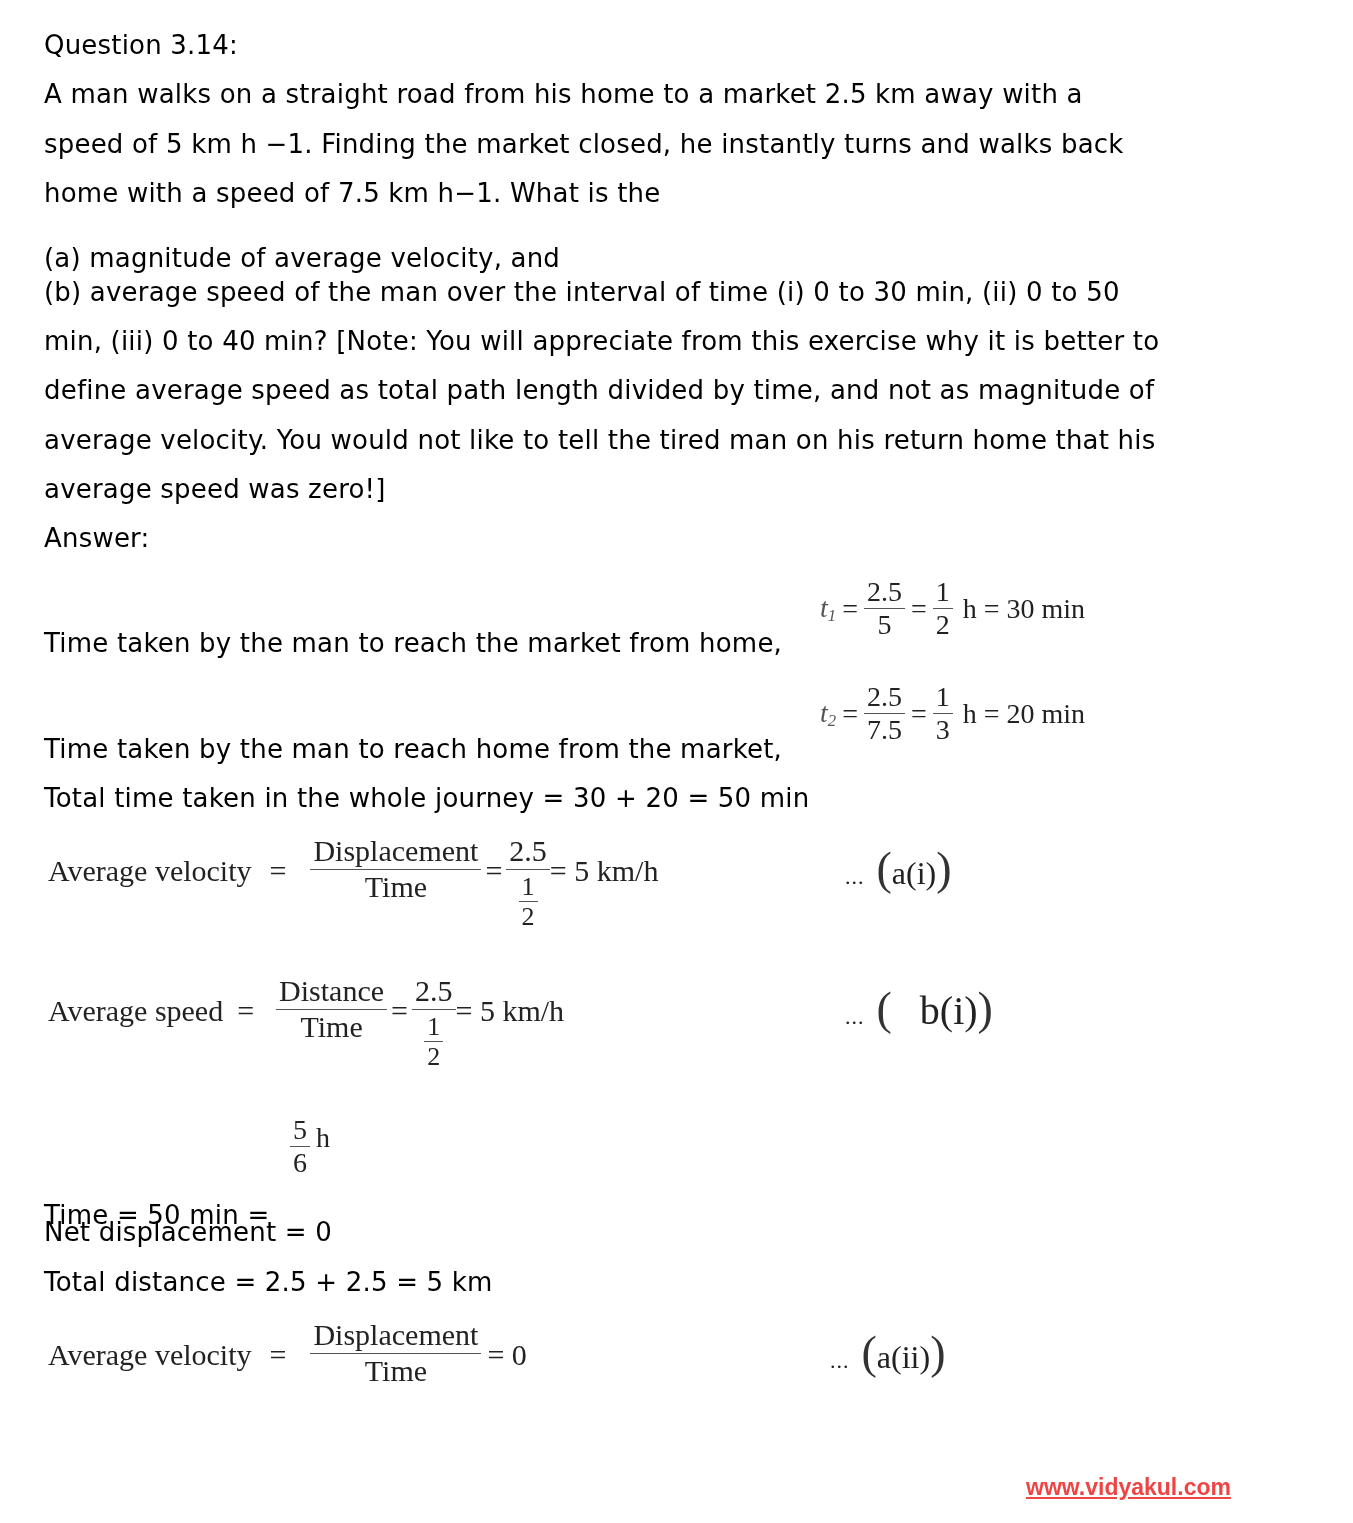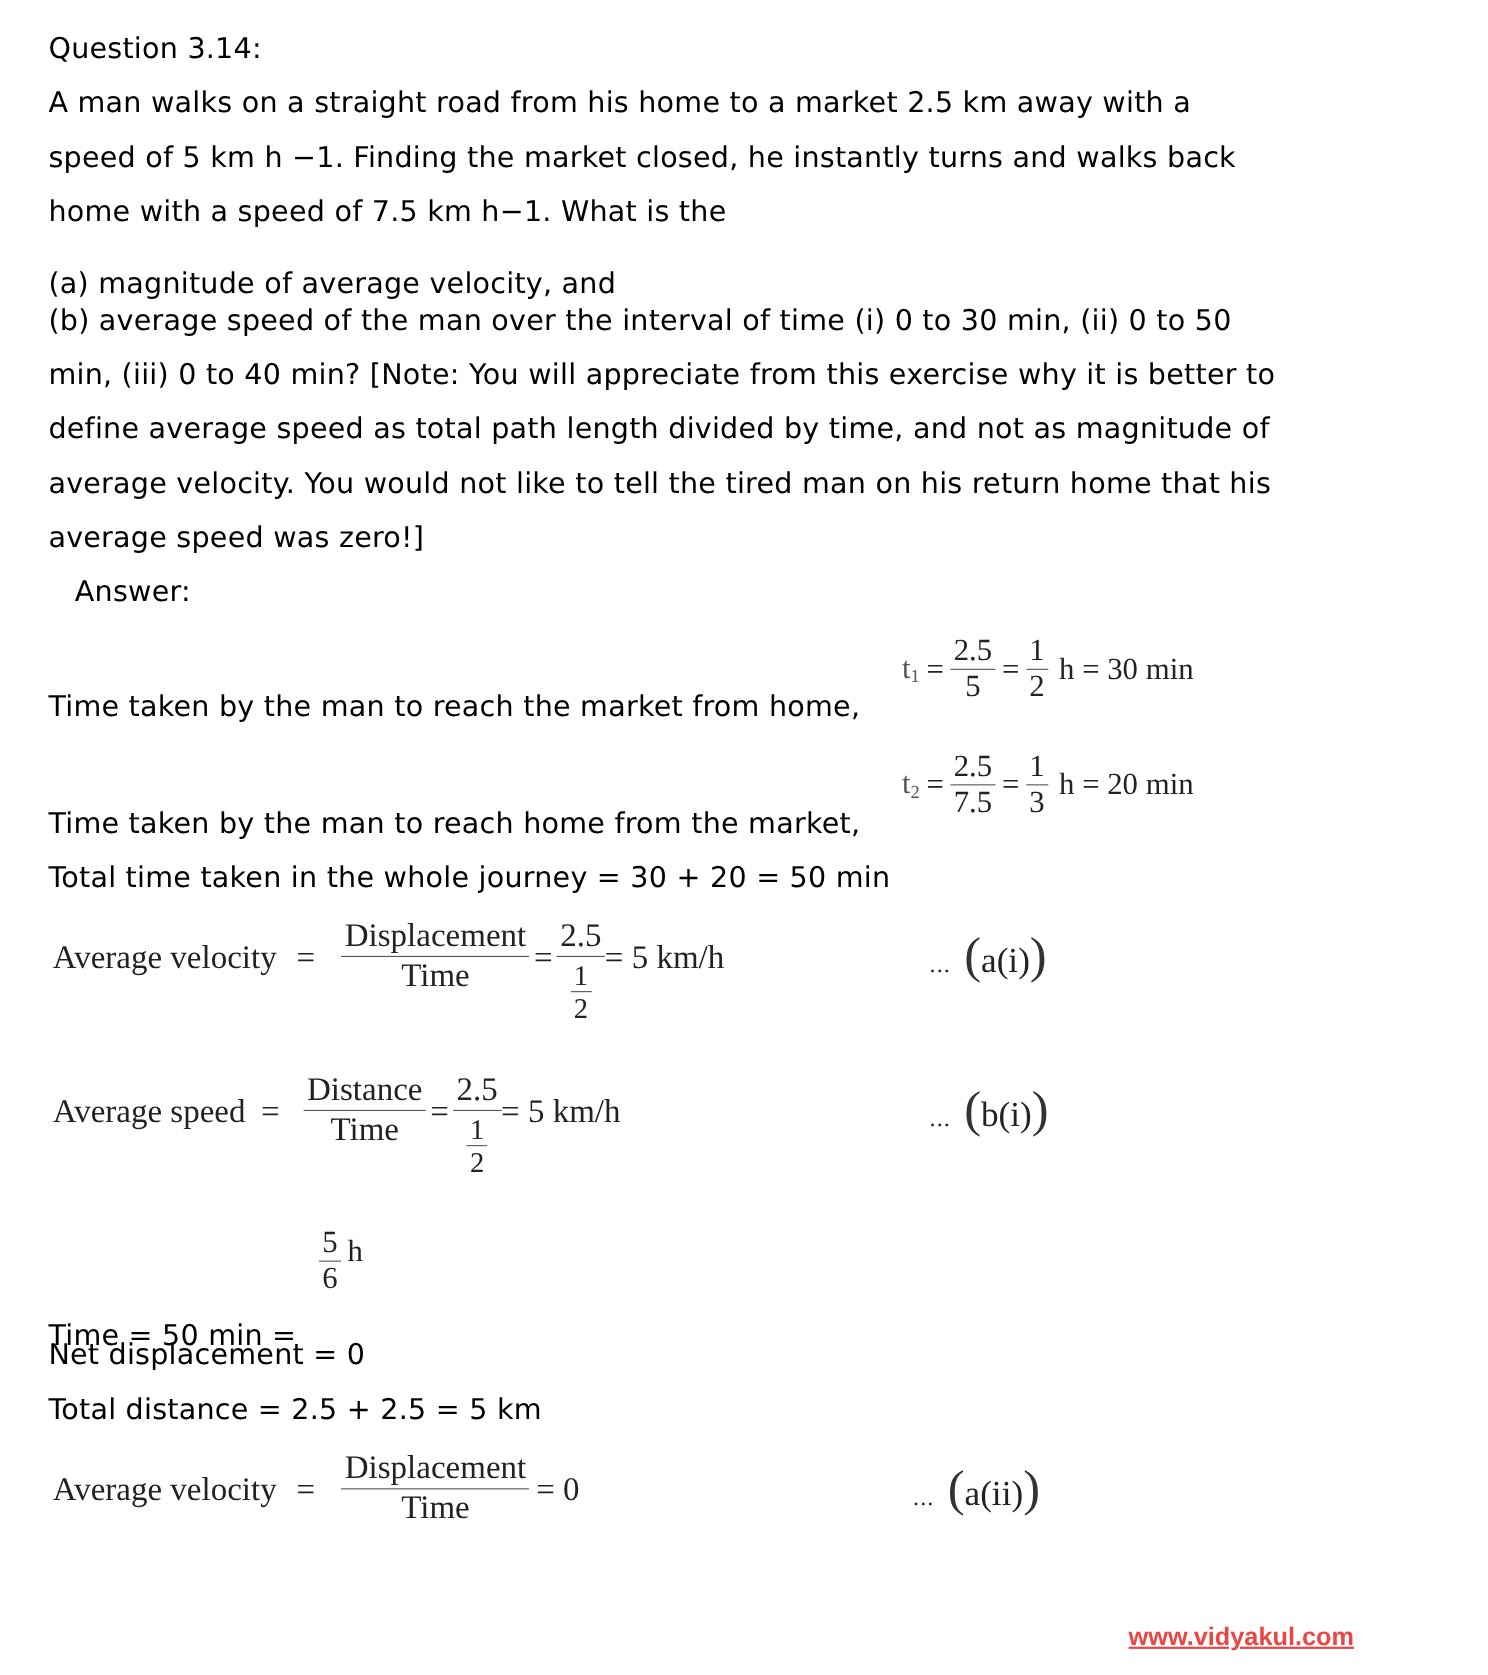--- a/index.html
+++ b/index.html
@@ -7,21 +7,21 @@
   .sans { font-family: "DejaVu Sans", sans-serif; font-size: 26px; letter-spacing: 0.2px; }
   .serif { font-family: "Liberation Serif", "DejaVu Serif", serif; color: #222; }
   .line { position: absolute; left: 44px; white-space: nowrap; }
   .abs { position: absolute; white-space: nowrap; }
 
   .frac { display: inline-flex; flex-direction: column; align-items: center; vertical-align: middle; }
   .frac .num { border-bottom: 1.5px solid #555; padding: 0 3px; line-height: 1.15; }
   .frac .den { padding: 0 3px; line-height: 1.15; }
   .eq-sign { padding: 0 6px; }
   .sub { font-size: 60%; vertical-align: -4px; color: #555; }
-  .ital { color: #555; }
+  .ital { font-style: italic; color: #555; }
 
   .tag { font-family: "Liberation Serif", serif; color: #222; }
   .tag .paren { font-size: 46px; font-weight: 300; color: #333; }
   .tag .dots { font-size: 22px; margin-right: 12px; letter-spacing: 1px; }
 
   .footer-link { position: absolute; left: 1026px; top: 1474px; font-family: "Liberation Sans", sans-serif; font-weight: bold; font-size: 23px; color: #ef4444; text-decoration: underline; }
 </style>
 </head>
 <body>
 
@@ -29,21 +29,21 @@
 <div class="line sans" style="top:79px;">A man walks on a straight road from his home to a market 2.5 km away with a</div>
 <div class="line sans" style="top:129px;">speed of 5 km h −1. Finding the market closed, he instantly turns and walks back</div>
 <div class="line sans" style="top:178px;">home with a speed of 7.5 km h−1. What is the</div>
 <div class="line sans" style="top:227px;margin-top:16px;">(a) magnitude of average velocity, and</div>
 <div class="line sans" style="top:277px;">(b) average speed of the man over the interval of time (i) 0 to 30 min, (ii) 0 to 50</div>
 <div class="line sans" style="top:326px;">min, (iii) 0 to 40 min? [Note: You will appreciate from this exercise why it is better to</div>
 <div class="line sans" style="top:375px;">define average speed as total path length divided by time, and not as magnitude of</div>
 <div class="line sans" style="top:425px;">average velocity. You would not like to tell the tired man on his return home that his</div>
 <div class="line sans" style="top:474px;">average speed was zero!]</div>
 
-<div class="line sans" style="top:523px;margin-left:24px;">Answer:</div>
+<div class="line sans" style="top:523px;">Answer:</div>
 
 <div class="line sans" style="top:628px;">Time taken by the man to reach the market from home,</div>
 <div class="abs serif" style="left:820px; top:576px; font-size:28px; display:flex; align-items:center;">
   <span class="ital"><span>t</span><span class="sub">1</span></span>
   <span class="eq-sign">=</span>
   <span class="frac">
     <span class="num">2.5</span>
     <span class="den">5</span>
   </span>
   <span class="eq-sign">=</span>
@@ -104,21 +104,21 @@
   <span class="frac">
     <span class="num">2.5</span>
     <span class="frac" style="margin-top:2px;">
       <span class="num" style="font-size:26px;">1</span>
       <span class="den" style="font-size:26px;">2</span>
     </span>
   </span>
   <span style="margin-top:20px;">= 5 km/h</span>
 </div>
 <div class="abs tag" style="left:845px; top:982px;">
-  <span class="dots">...</span><span class="paren">(</span><span style="font-size:32px;">b(i)</span><span class="paren">)</span>
+  <span class="dots">...</span><span class="paren">(</span><span style="font-size:40px;margin-left:28px;">b(i)</span><span class="paren">)</span>
 </div>
 
 <div class="line sans" style="top:1200px;">Time = 50 min =</div>
 <div class="abs serif" style="left:290px; top:1114px; font-size:28px; display:flex; align-items:center;">
   <span class="frac">
     <span class="num">5</span>
     <span class="den">6</span>
   </span>
   <span style="padding-left:6px; margin-top:-18px;">h</span>
 </div>

